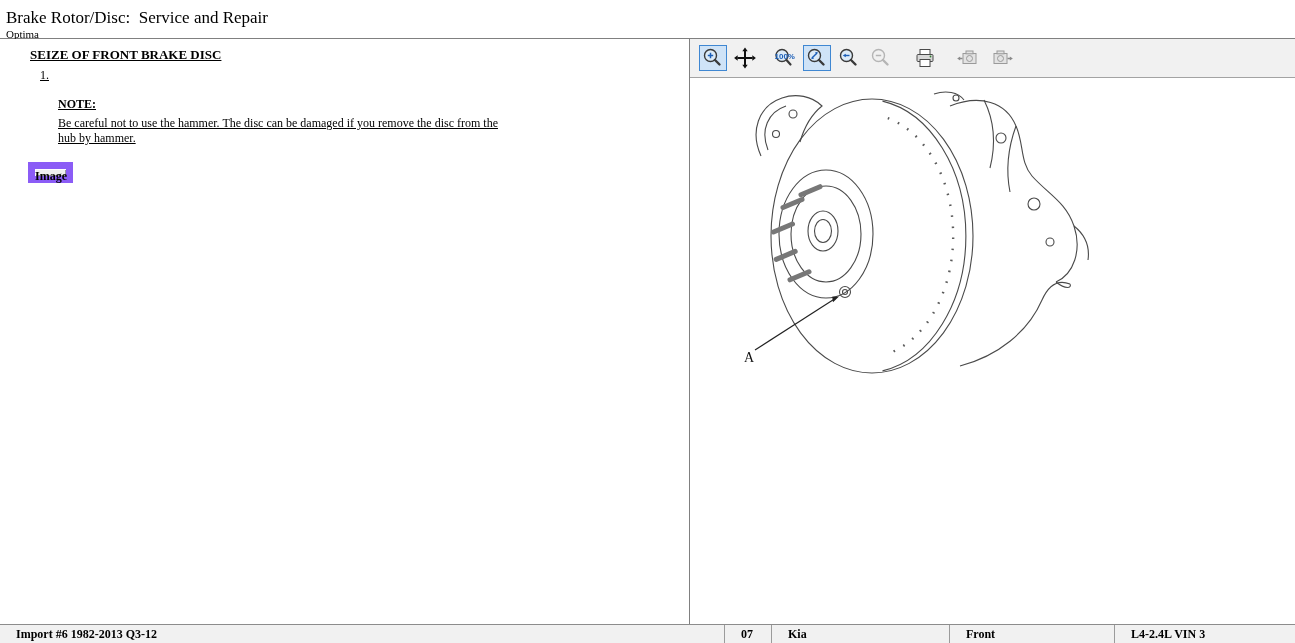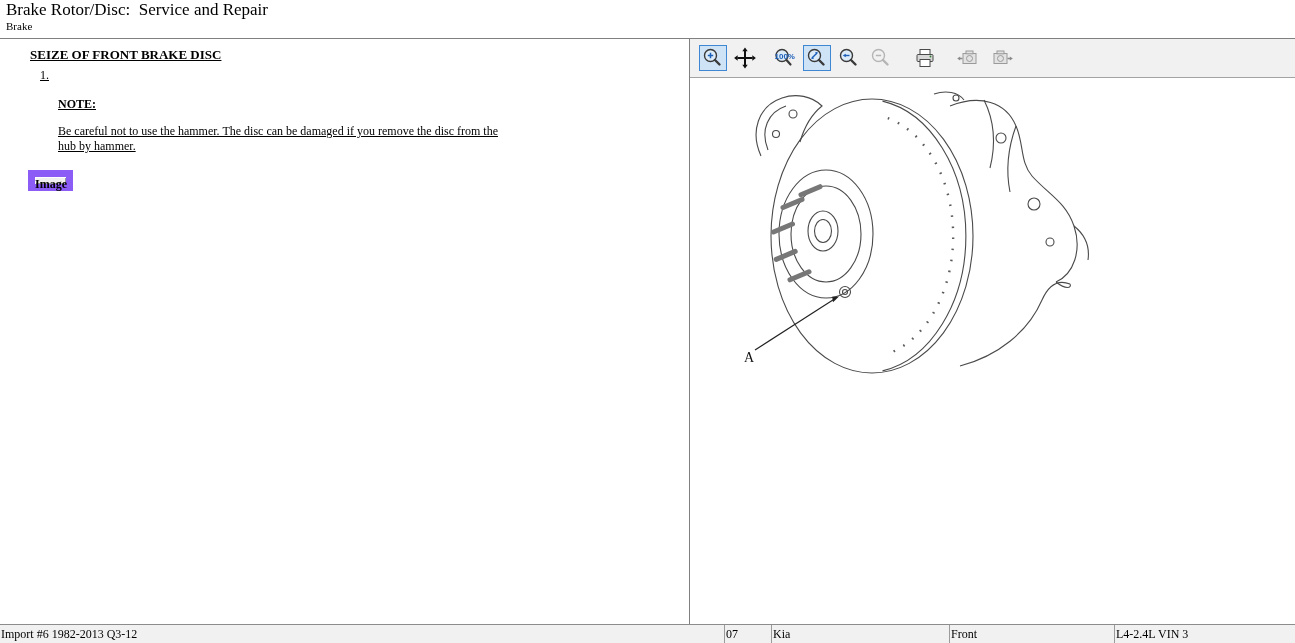--- a/index.html
+++ b/index.html
@@ -6,38 +6,38 @@
   html,body { margin:0; padding:0; background:#fff; }
   .app {
     position:relative; width:1295px; height:643px;
     background:#fff; color:#000;
     font-family:"Liberation Serif", serif;
     overflow:hidden;
   }
 
   
   .header { height:39px; border-bottom:1px solid #808080; padding-left:6px; }
-  .title { font-size:17px; line-height:20px; padding-top:0; white-space:pre; }
+  .title { font-size:17px; line-height:20px; padding-top:8px; white-space:pre; }
   .subtitle { font-size:11px; line-height:13px; }
 
   
   .main { display:flex; height:585px; }
   .left-panel {
     width:690px; border-right:1px solid #808080;
     padding:8px 0 0 30px; overflow:hidden; background:#fff;text-decoration:underline;
   }
   .right-panel { flex:1; display:flex; flex-direction:column; background:#fff; }
 
   
   .section-heading { font-size:13px; font-weight:bold; margin:0 0 5px 0; }
   .step-row { display:flex; margin-left:10px; font-size:12px; line-height:15px; }
   .step-num { width:18px; flex:none; }
   .step-text { max-width:422px; }
   .note-block { margin:14px 0 0 28px; font-size:12px; line-height:15px; }
-  .note-label { font-weight:bold; margin-bottom:12px; }
+  .note-label { font-weight:bold; margin-bottom:4px; }
   .note-text { max-width:440px; }
   .image-button {
     margin-top:16px; margin-left:-2px;
     width:45px; height:21px;
     font-family:"Liberation Serif", serif; font-size:12px; font-weight:bold;
     background:#f0f0f0; border:7px solid #8b5cf6;
     box-shadow: inset 1px 1px 0 #ffffff, inset -1px -1px 0 #9a9a9a;
     cursor:pointer; padding:0;
   }
 
@@ -59,36 +59,36 @@
 
   
   .figure-area { flex:1; position:relative; background:#fff; overflow:hidden; }
   .figure-area svg { position:absolute; left:8px; top:6px; }
 
   
   .status-bar {
     height:19px; border-top:1px solid #8c8c8c; background:#f1f1f1;
     display:flex; align-items:center; font-size:12px; line-height:17px;
   }
-  .sb-cell { height:100%; display:flex; align-items:center; padding-left:1px; overflow:hidden; white-space:nowrap; }
+  .sb-cell { height:100%; display:flex; align-items:center; padding-left:16px; overflow:hidden; white-space:nowrap;font-weight:bold; }
   .sb-import { width:724px; flex:none; }
   .sb-div { border-left:1px solid #9b9b9b; }
   .sb-c1 { width:47px; flex:none; }
   .sb-c2 { width:178px; flex:none; }
   .sb-c3 { width:165px; flex:none; }
   .sb-c4 { flex:1; }
 </style>
 </head>
 <body>
 
 <div class="app">
 
   <div class="header">
     <div class="title">Brake Rotor/Disc:  Service and Repair</div>
-    <div class="subtitle">Brake</div>
+    <div class="subtitle">Optima</div>
   </div>
 
   <div class="main">
 
     <div class="left-panel">
       <div class="section-heading">SEIZE OF FRONT BRAKE DISC</div>
       <div class="step-row">
         <div class="step-num">1.</div>
       </div>
       <div class="note-block">

